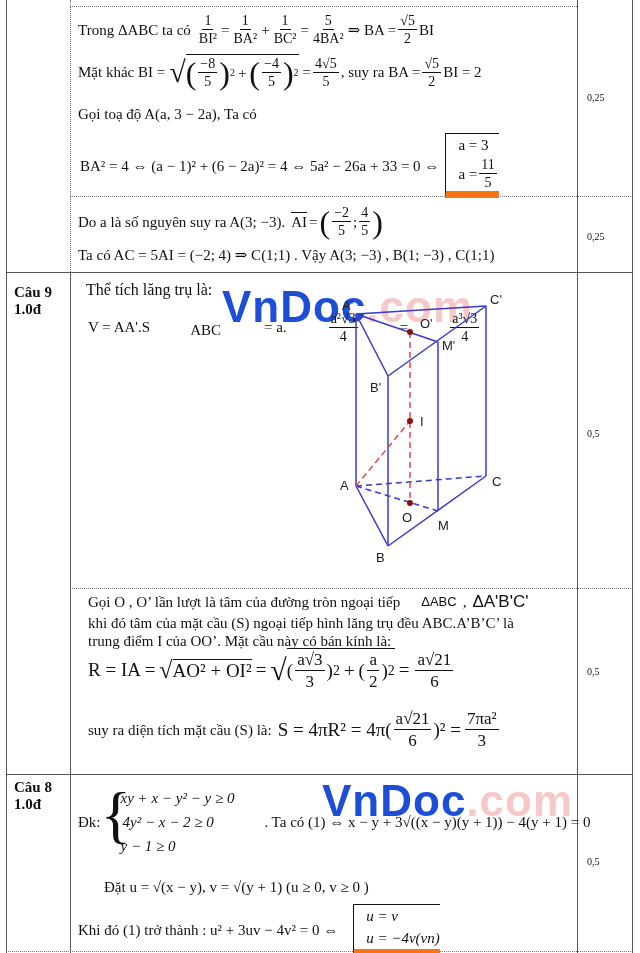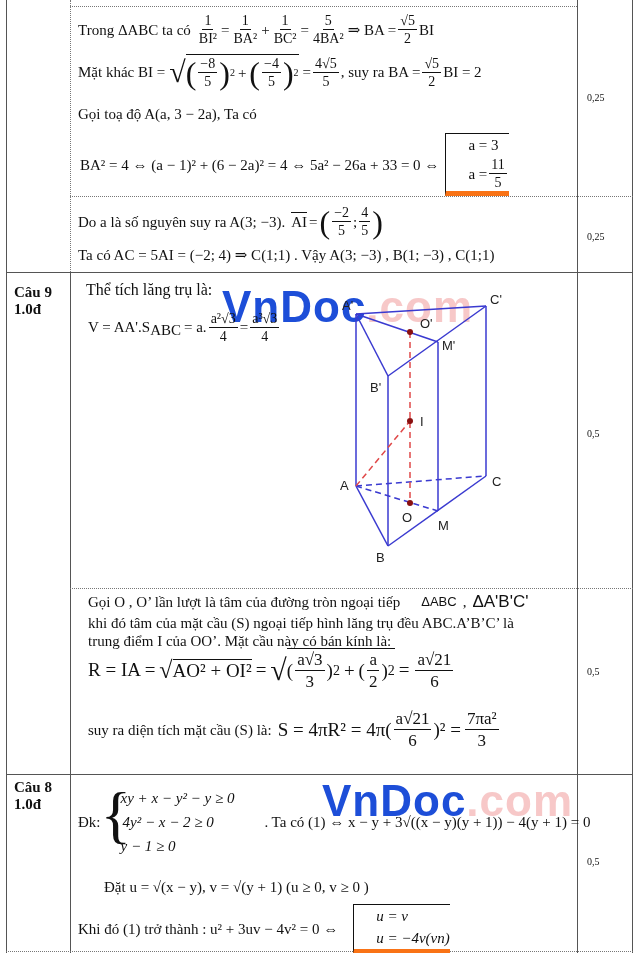--- a/index.html
+++ b/index.html
@@ -24,21 +24,21 @@
   .frac.bigf .num, .frac.bigf .den { font-size: 17px; line-height: 21px; }
   sup { font-size: 10px; vertical-align: super; line-height: 0; }
   .sq { border-top: 1px solid #111; padding-top: 0px; }
   .paren-big { font-size: 32px; line-height: 32px; vertical-align: middle; font-weight: 200; }
 
   .score { position: absolute; font-size: 10px; }
   .watermark { position: absolute; font-family: "Liberation Sans", "DejaVu Sans", sans-serif; font-weight: bold; font-size: 44px; letter-spacing: 1px; }
   .wm-v { color: #1d4ed8; }
   .wm-c { color: #f7c8c8; }
   .brace-box { display: inline-block; vertical-align: middle; border-left: 1px solid #111; padding-left: 4px; position: relative; }
-  .bracket-box { display: inline-block; vertical-align: middle; border-left: 1px solid #111; border-top: 1px solid #111; border-bottom: 5px solid #f97316; padding-left: 22px; }
+  .bracket-box { display: inline-block; vertical-align: middle; border-left: 1px solid #111; border-top: 1px solid #111; border-bottom: 7px solid #f97316; padding-left: 12px; }
 </style>
 </head>
 <body>
 
 <div class="tbl">
 
   <div class="vline" style="left:0; top:0; height:953px;"></div>
   <div class="vline" style="left:626px; top:0; height:953px;"></div>
   <div class="dotted-v" style="left:64px; top:0; height:272px;"></div>
   <div class="vline" style="left:64px; top:272px; height:681px;"></div>
@@ -152,21 +152,21 @@
 
 <div class="watermark" style="left:222px; top:282px;">
   <span class="wm-v">VnDoc</span><span class="wm-c">.com</span>
 </div>
 
 <div class="abs txt bold" style="left:14px; top:283px;">Câu 9</div>
 <div class="abs txt bold" style="left:14px; top:300px;">1.0đ</div>
 
 <div class="abs" style="left:86px; top:281px; font-size:16px;">Thể tích lăng trụ là:</div>
 
-<div class="abs" style="left:88px; top:310px; display:flex; align-items:center; font-size:15px;">
+<div class="abs" style="left:88px; top:310px; display:flex; align-items:center; font-size:15px;gap:40px;">
   <span>V = AA'.S</span>
   <span style="font-size:15px; position:relative; top:3px;">ABC</span>
   <span style="margin-left:3px;">= a.</span>
   <span class="frac">
       <span class="num">a²√3</span>
       <span class="den">4</span>
     </span>
   <span>=</span>
   <span class="frac">
       <span class="num">a³√3</span>

